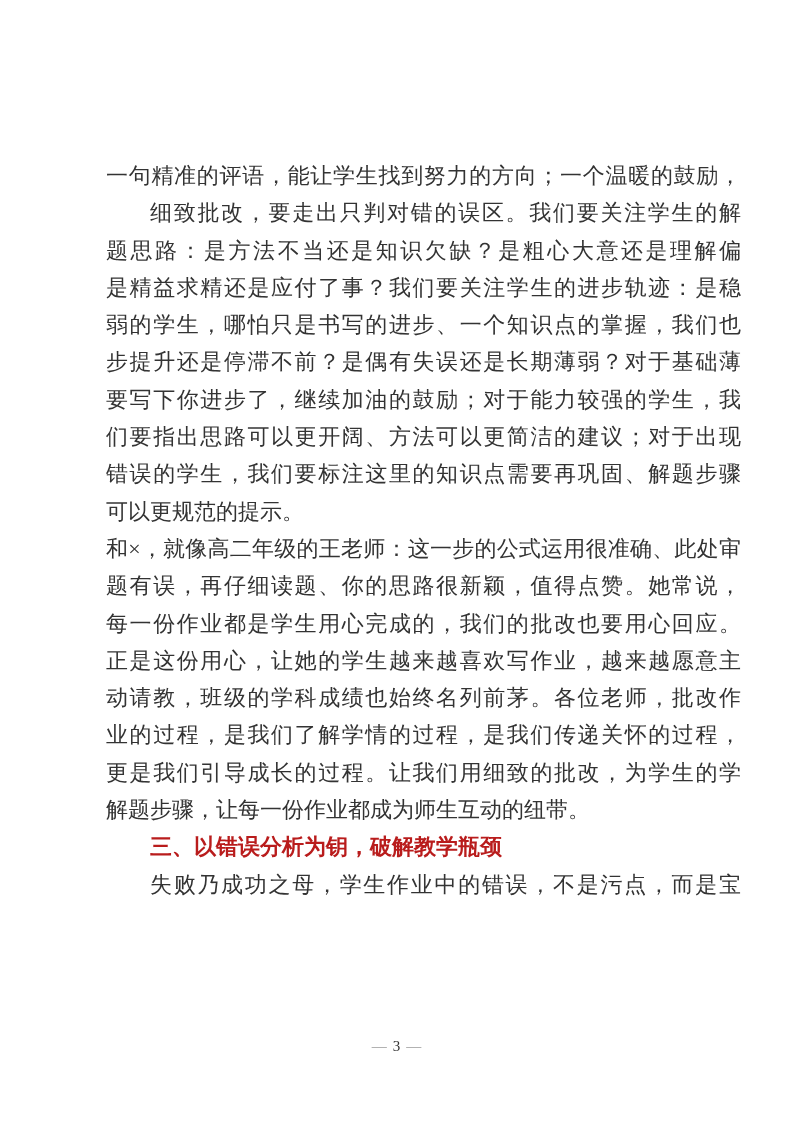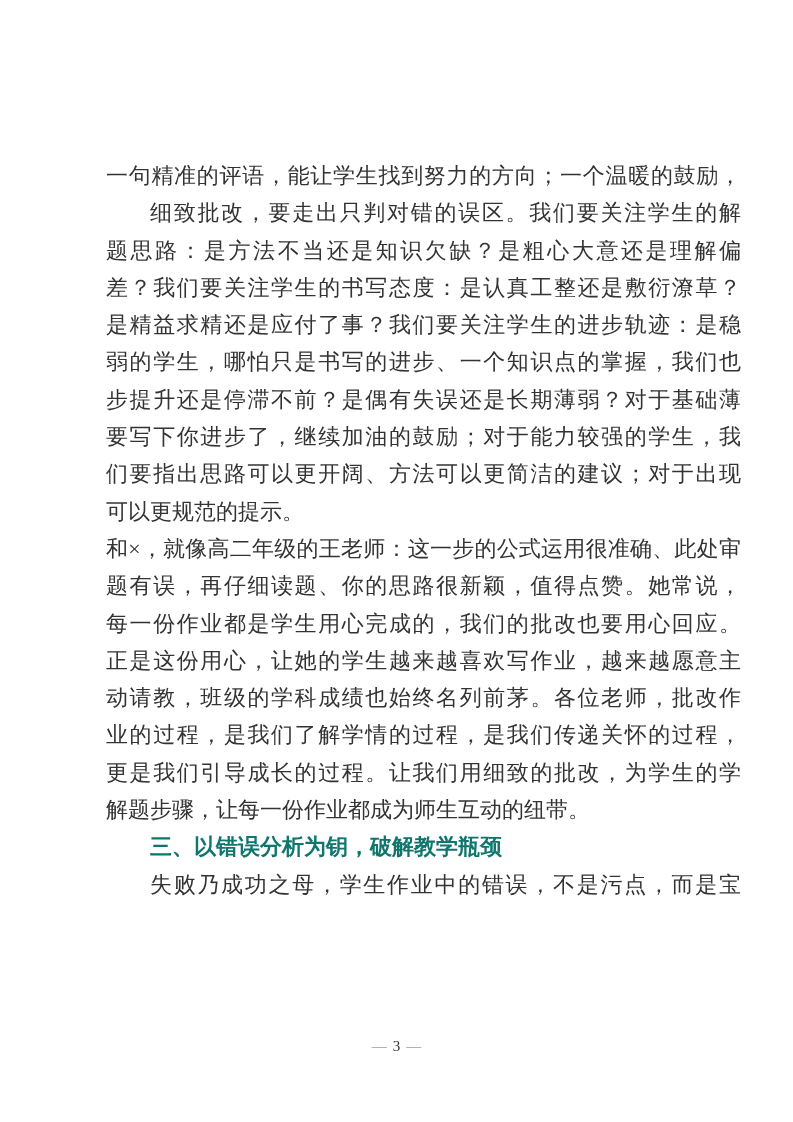--- a/index.html
+++ b/index.html
@@ -36,21 +36,21 @@
   .line.no-j {
     text-align: left;
     text-align-last: left;
   }
   .line.indent {
     text-indent: 44px;
   }
   .heading .line {
     font-family: Liberation Sans, sans-serif;
     font-weight: 700;
-    color: #0f766e;
+    color: #b91c1c;
   }
   .footer {
     position: absolute;
     top: 1038px;
     left: 0;
     width: 100%;
     text-align: center;
     font-size: 15px;
     color: #333333;
   }
@@ -66,26 +66,26 @@
 <body>
 
 <div class="page">
   <div class="doc-body">
       <div class="block para_cont">
         <div class="line">一句精准的评语，能让学生找到努力的方向；一个温暖的鼓励，</div>
       </div>
       <div class="block para">
         <div class="line indent">细致批改，要走出只判对错的误区。我们要关注学生的解</div>
         <div class="line">题思路：是方法不当还是知识欠缺？是粗心大意还是理解偏</div>
-        <div class="line">差？我们要关注学生的书写态度：是认真工整还是敷衍潦草？</div>
         <div class="line">是精益求精还是应付了事？我们要关注学生的进步轨迹：是稳</div>
         <div class="line">弱的学生，哪怕只是书写的进步、一个知识点的掌握，我们也</div>
         <div class="line">步提升还是停滞不前？是偶有失误还是长期薄弱？对于基础薄</div>
         <div class="line">要写下你进步了，继续加油的鼓励；对于能力较强的学生，我</div>
         <div class="line">们要指出思路可以更开阔、方法可以更简洁的建议；对于出现</div>
+        <div class="line">错误的学生，我们要标注这里的知识点需要再巩固、解题步骤</div>
         <div class="line no-j">可以更规范的提示。</div>
       </div>
       <div class="block para">
         <div class="line">和×，就像高二年级的王老师：这一步的公式运用很准确、此处审</div>
         <div class="line">题有误，再仔细读题、你的思路很新颖，值得点赞。她常说，</div>
         <div class="line">每一份作业都是学生用心完成的，我们的批改也要用心回应。</div>
         <div class="line">正是这份用心，让她的学生越来越喜欢写作业，越来越愿意主</div>
         <div class="line">动请教，班级的学科成绩也始终名列前茅。各位老师，批改作</div>
         <div class="line">业的过程，是我们了解学情的过程，是我们传递关怀的过程，</div>
         <div class="line">更是我们引导成长的过程。让我们用细致的批改，为学生的学</div>

